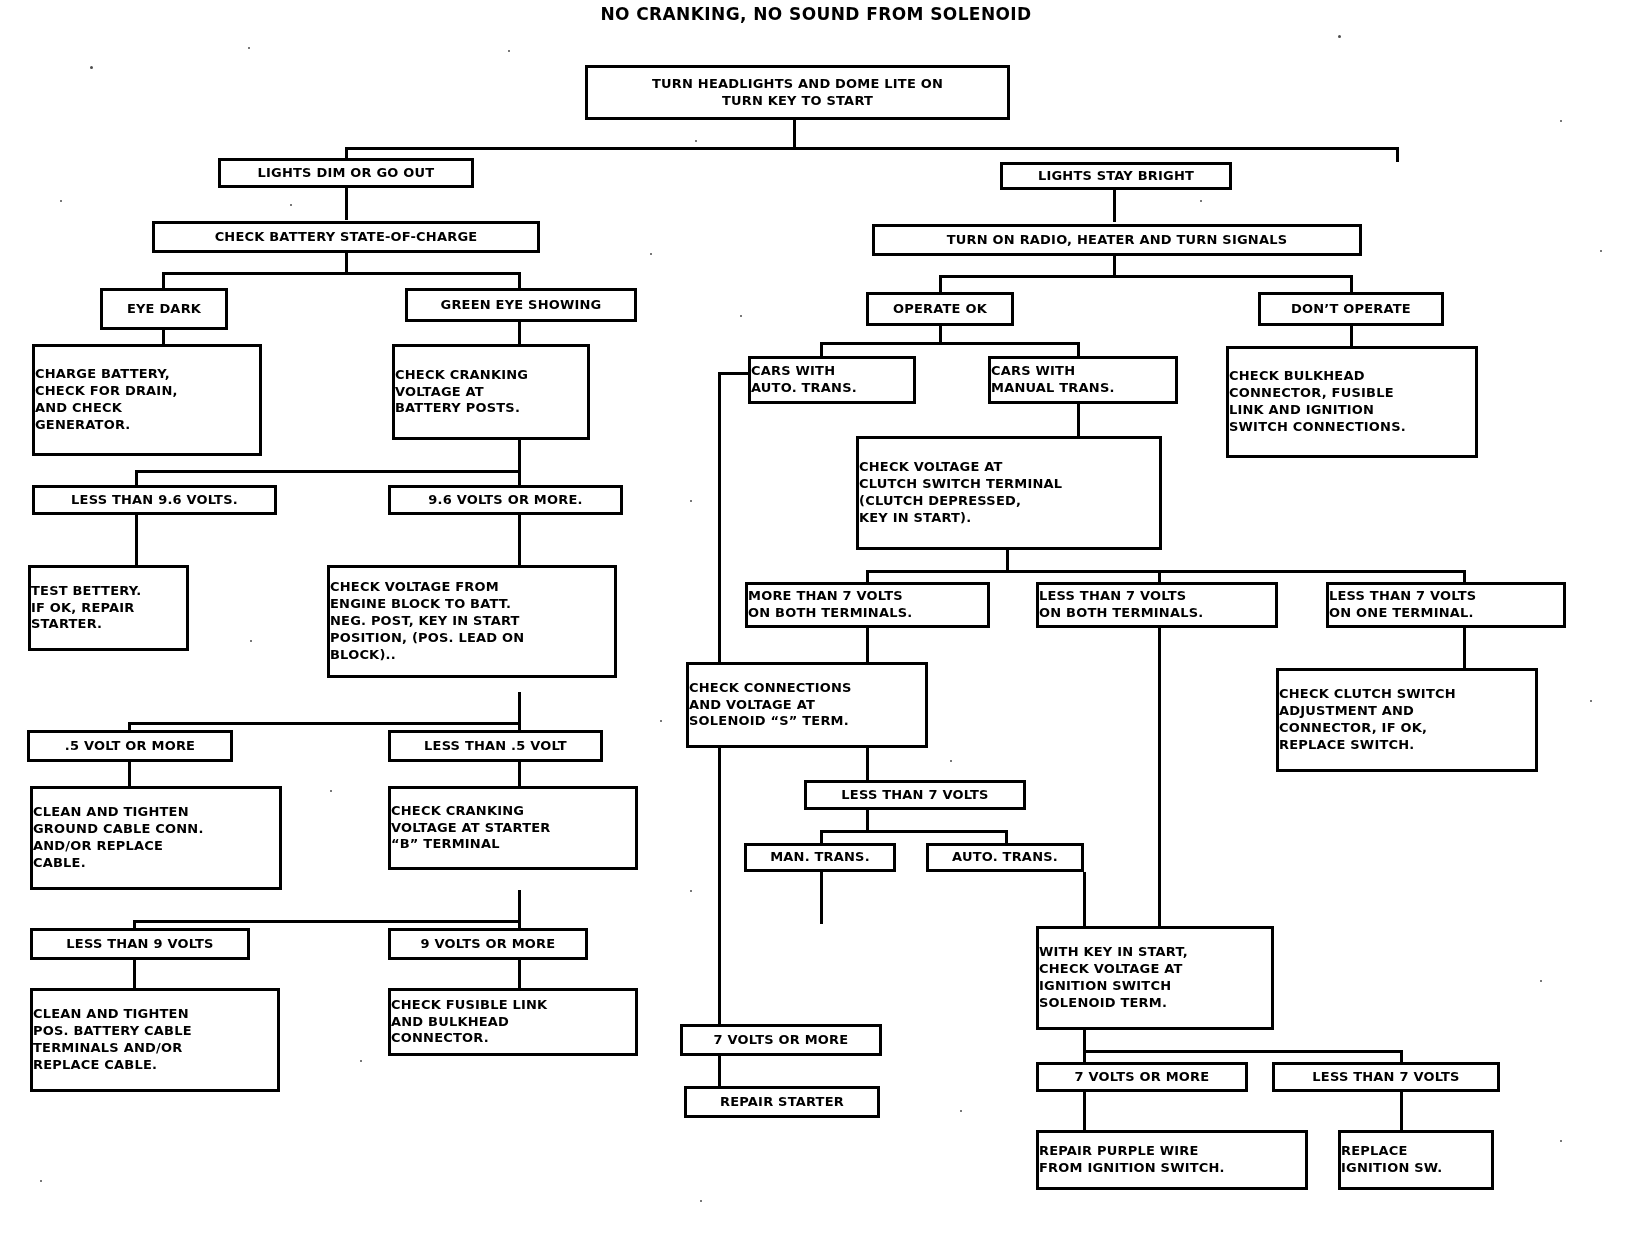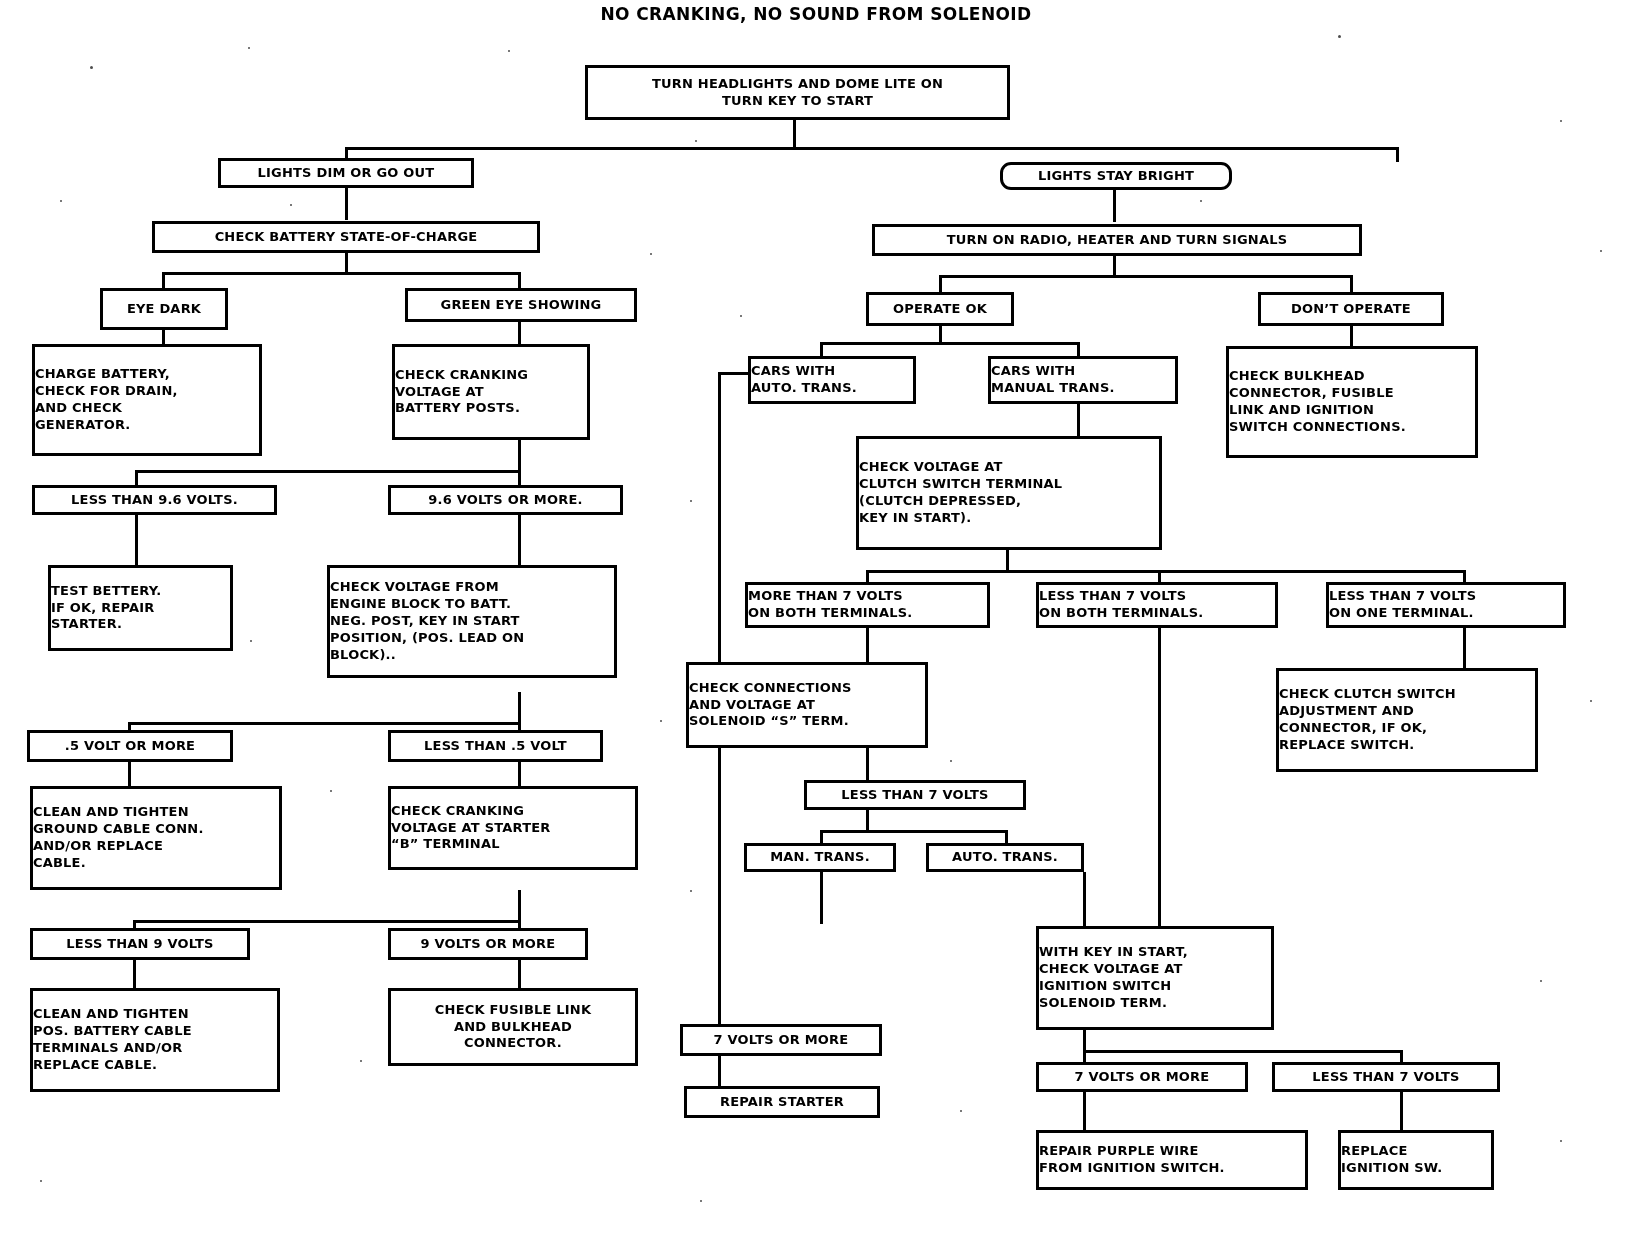--- a/index.html
+++ b/index.html
@@ -184,21 +184,21 @@
     <span class="txt">CHECK CRANKING
 VOLTAGE AT
 BATTERY POSTS.</span>
   </div>
   <div class="node c" style="left:32px;top:485px;width:245px;height:30px;">
     <span class="txt">LESS THAN 9.6 VOLTS.</span>
   </div>
   <div class="node c" style="left:388px;top:485px;width:235px;height:30px;">
     <span class="txt">9.6 VOLTS OR MORE.</span>
   </div>
-  <div class="node l" style="left:48px;top:565px;width:185px;height:86px;">
+  <div class="node l" style="left:28px;top:565px;width:161px;height:86px;">
     <span class="txt">TEST BETTERY.
 IF OK, REPAIR
 STARTER.</span>
   </div>
   <div class="node l" style="left:327px;top:565px;width:290px;height:113px;">
     <span class="txt">CHECK VOLTAGE FROM
 ENGINE BLOCK TO BATT.
 NEG. POST, KEY IN START
 POSITION, (POS. LEAD ON
 BLOCK)..</span>
@@ -225,27 +225,27 @@
   </div>
   <div class="node c" style="left:388px;top:928px;width:200px;height:32px;">
     <span class="txt">9 VOLTS OR MORE</span>
   </div>
   <div class="node l" style="left:30px;top:988px;width:250px;height:104px;">
     <span class="txt">CLEAN AND TIGHTEN
 POS. BATTERY CABLE
 TERMINALS AND/OR
 REPLACE CABLE.</span>
   </div>
-  <div class="node l" style="left:388px;top:988px;width:250px;height:78px;text-align:center;">
+  <div class="node l" style="left:388px;top:988px;width:250px;height:68px;">
     <span class="txt">CHECK FUSIBLE LINK
 AND BULKHEAD
 CONNECTOR.</span>
   </div>
 
-  <div class="node c" style="left:1000px;top:162px;width:232px;height:28px;border-radius:11px;">
+  <div class="node c" style="left:1000px;top:162px;width:232px;height:28px;">
     <span class="txt">LIGHTS STAY BRIGHT</span>
   </div>
   <div class="node c" style="left:872px;top:224px;width:490px;height:32px;">
     <span class="txt">TURN ON RADIO, HEATER AND TURN SIGNALS</span>
   </div>
   <div class="node c" style="left:866px;top:292px;width:148px;height:34px;">
     <span class="txt">OPERATE OK</span>
   </div>
   <div class="node c" style="left:1258px;top:292px;width:186px;height:34px;">
     <span class="txt">DON’T OPERATE</span>

